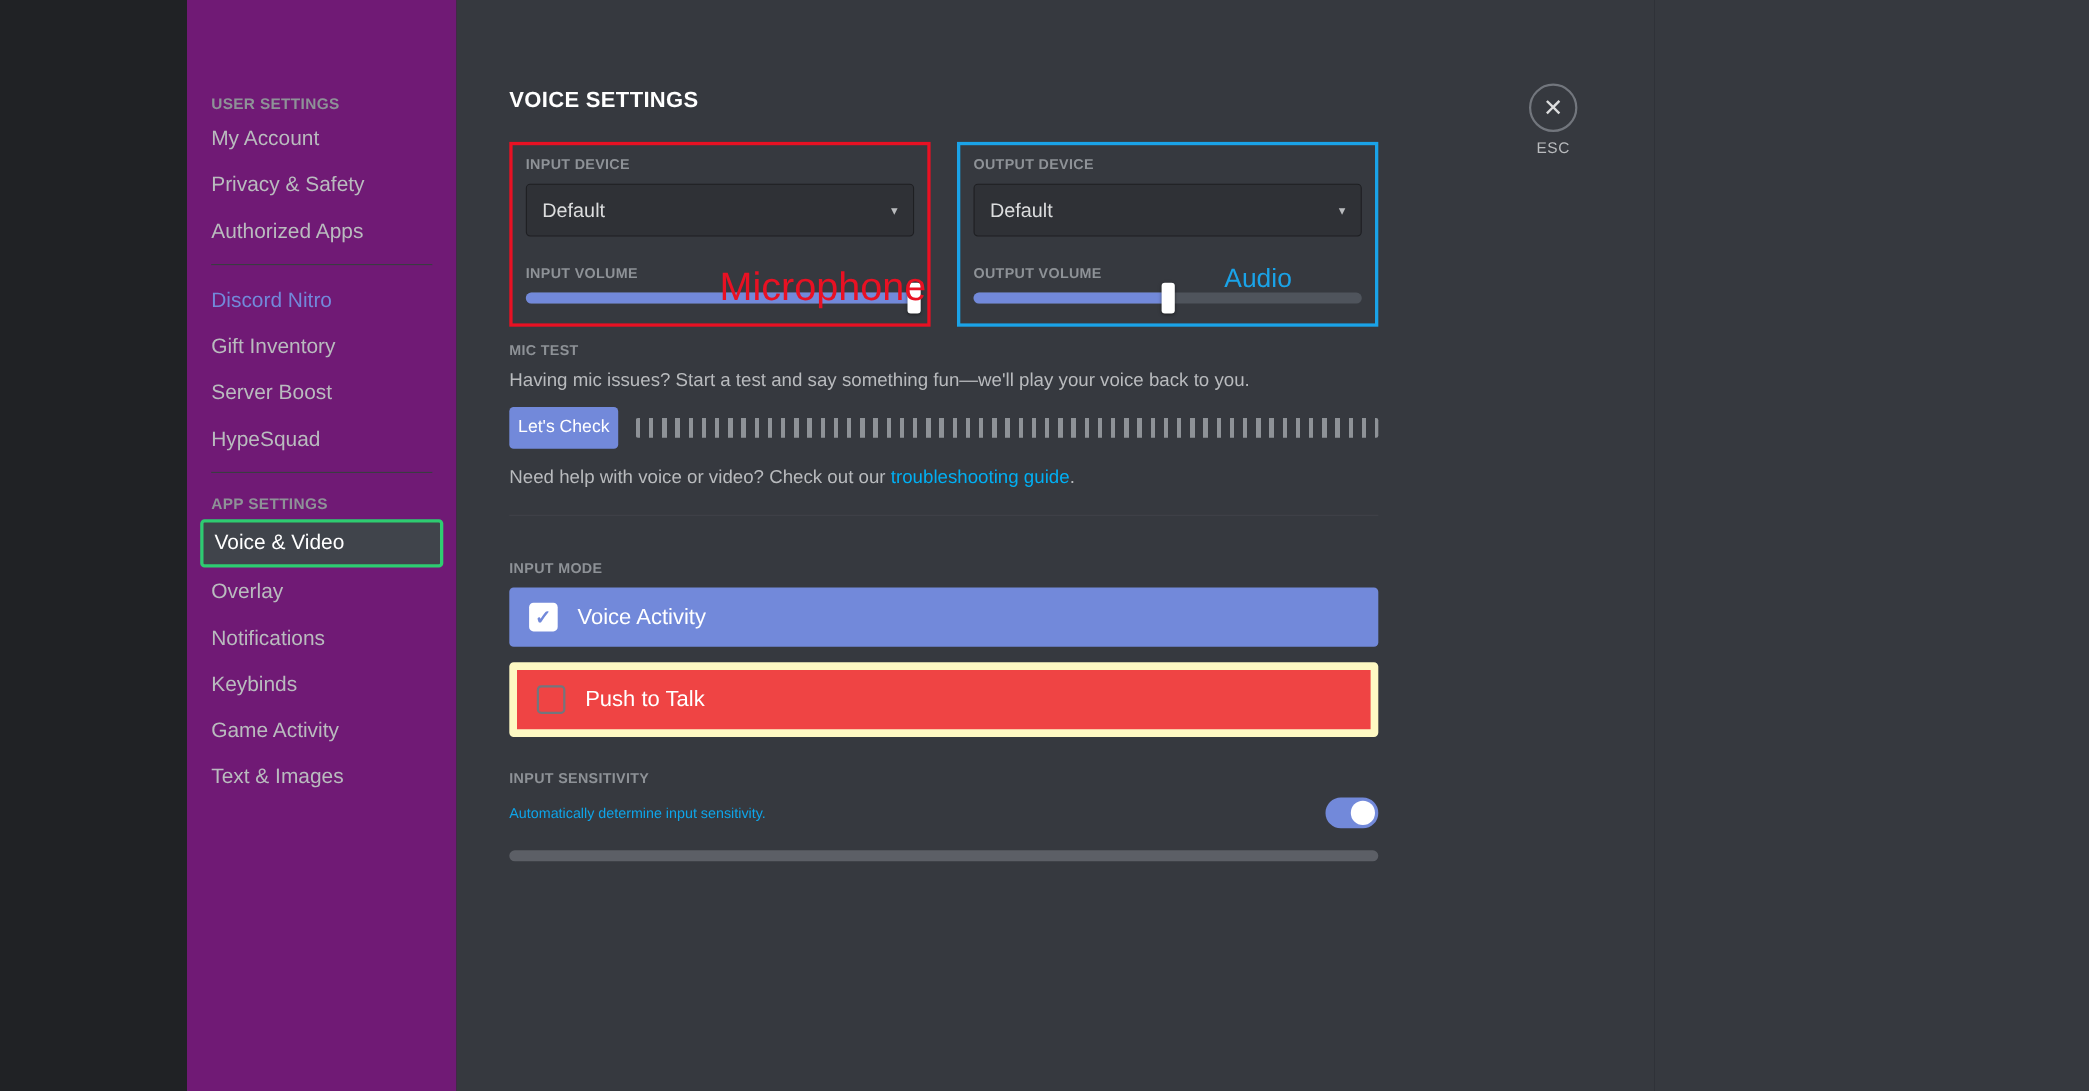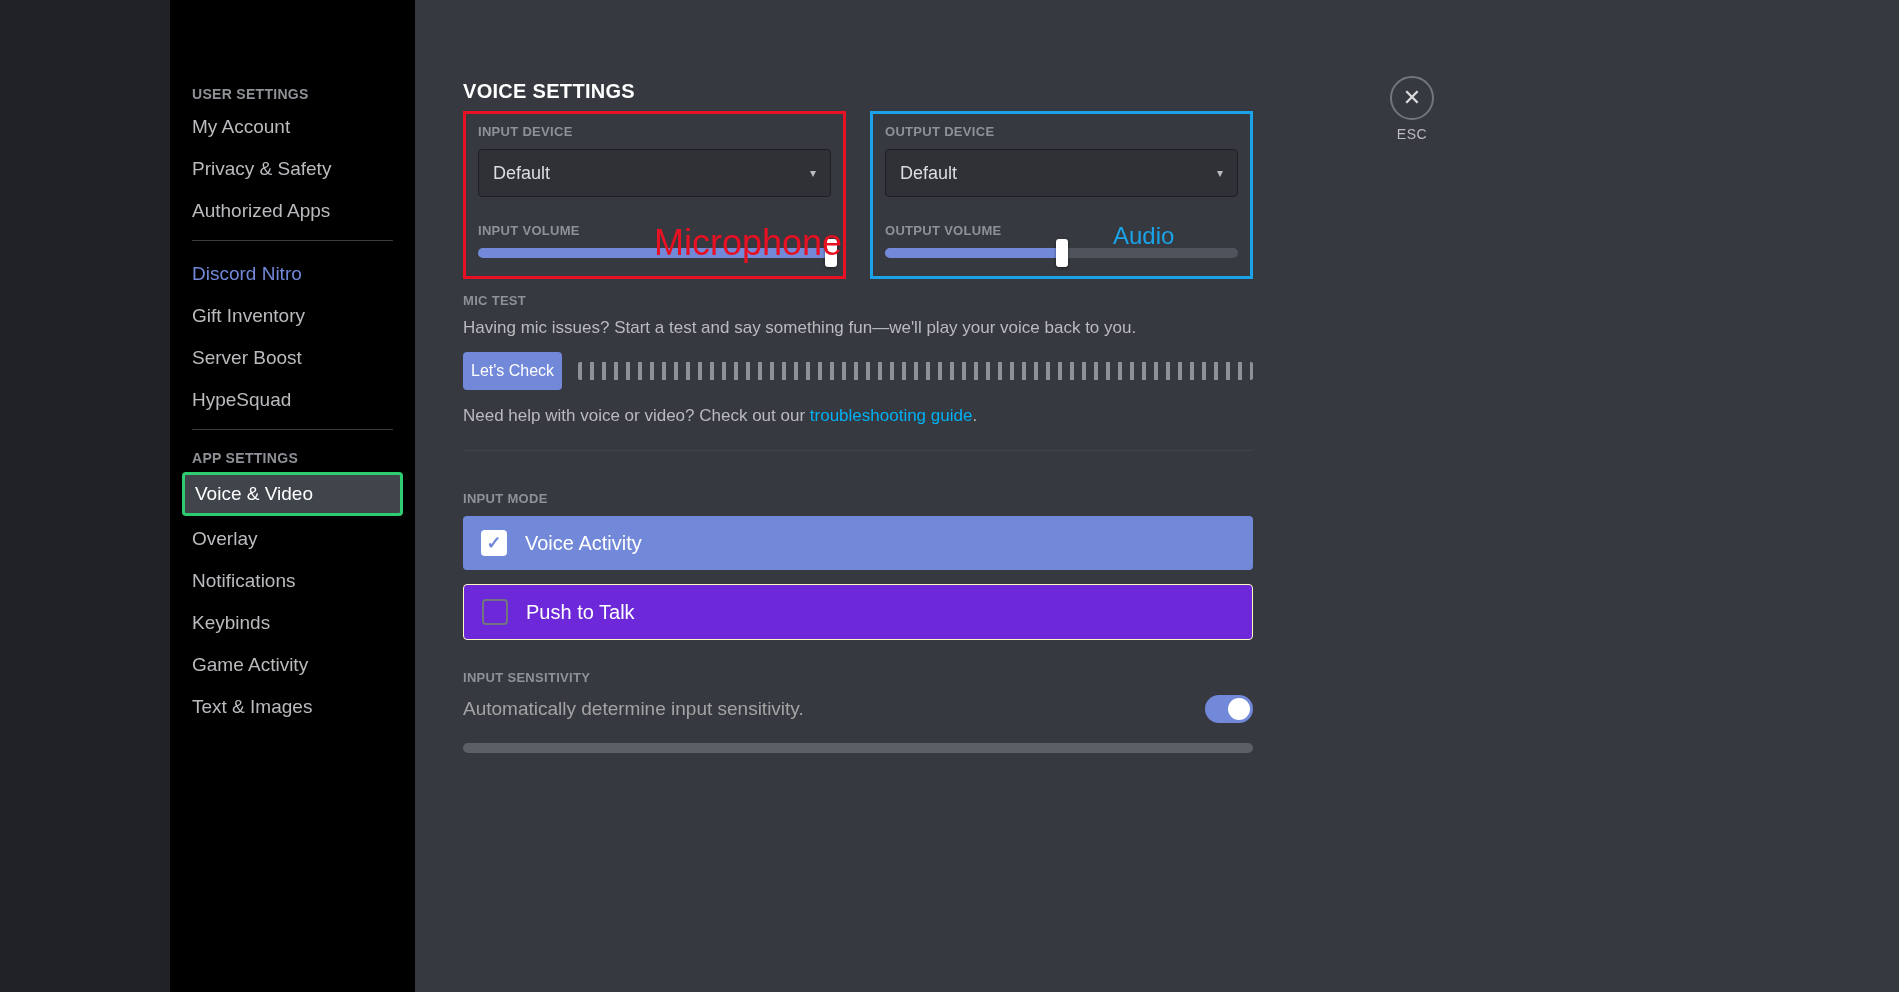--- a/index.html
+++ b/index.html
@@ -8,21 +8,21 @@
     background: #202225;
     color: #dcddde;
     width: 1899px;
     height: 992px;
     overflow: hidden;
     display: flex;
   }
   .gutter-left { width: 170px; background: #202225; }
   .sidebar {
     width: 245px;
-    background: #000000;
+    background: #701a75;
     padding: 80px 12px 0 12px;
     overflow-y: auto;
   }
   .sb-header {
     color: #8e9297;
     font-size: 14px;
     font-weight: 700;
     padding: 6px 10px;
     letter-spacing: 0.3px;
   }
@@ -48,21 +48,21 @@
     background: #36393f;
     padding: 80px 60px 0 48px;
     position: relative;
     overflow: hidden;
   }
   .page-title {
     color: #fff;
     font-size: 20px;
     font-weight: 700;
     letter-spacing: 0.3px;
-    margin-bottom: 8px;
+    margin-bottom: 26px;
   }
   .cols { display: flex; gap: 24px; }
   .col-box {
     flex: 1;
     padding: 10px 12px 18px 12px;
     position: relative;
   }
   .box-red   { border: 3px solid #e81123; }
   .box-blue  { border: 3px solid #1aa3e8; }
   .section-label {
@@ -125,30 +125,30 @@
   .help-text a { color:#00b0f4; text-decoration:none; }
   .thin-divider { height:1px; background:#404249; margin:24px 0 40px 0; }
 
   .mode-item {
     display:flex; align-items:center; gap:18px;
     border-radius:4px; padding:14px 18px;
     font-size:20px; font-weight:500;
     margin-bottom:14px; cursor:pointer;
   }
   .mode-item.selected { background:#7289da; color:#fff; }
-  .mode-item.unselected { background:#6d28d9; border:1px solid #fef9c3; color:#fff; }
+  .mode-item.unselected { background:#ef4444; border:7px solid #fef9c3; color:#fff; }
   .checkbox {
     width:26px; height:26px; border-radius:4px;
     display:flex; align-items:center; justify-content:center;
   }
   .checkbox.checked { background:#fff; color:#7289da; font-weight:900; font-size:18px; }
   .checkbox.empty   { border:2px solid #72767d; }
 
   .sens-row { display:flex; align-items:center; justify-content:space-between; margin-bottom:20px; }
-  .sens-text { color:#a3a3a3; font-size:19px; }
+  .sens-text { color:#0ea5e9; font-size:13px; }
   .toggle {
     width:48px; height:28px; border-radius:14px;
     background:#7289da; position:relative; cursor:pointer;
   }
   .toggle .knob {
     position:absolute; right:3px; top:3px;
     width:22px; height:22px; border-radius:50%; background:#fff;
   }
   .sens-bar { height:10px; border-radius:5px; background:#5c5f66; }
 

